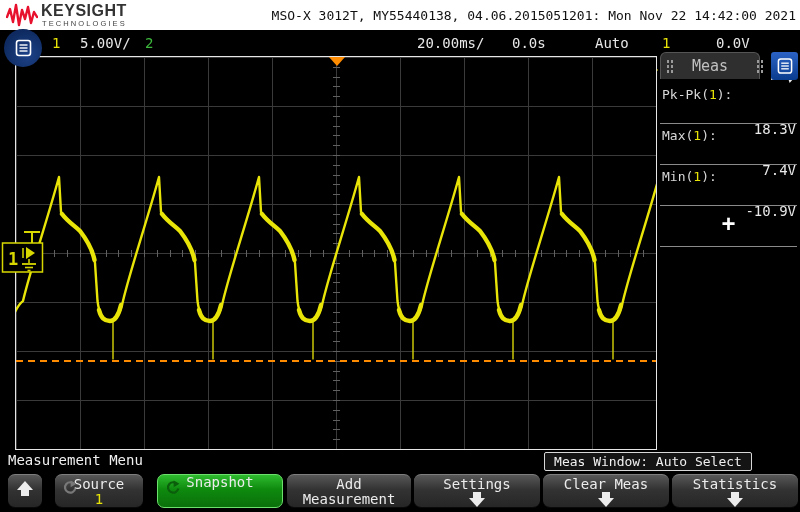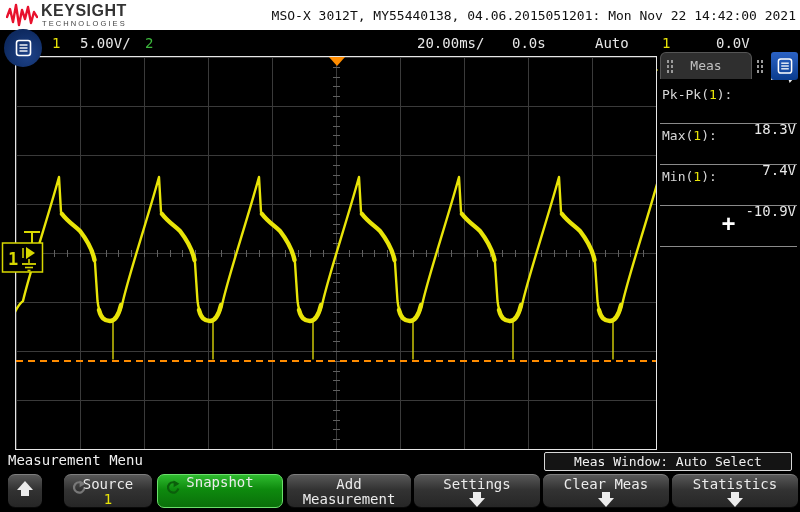--- a/index.html
+++ b/index.html
@@ -32,40 +32,40 @@
           background:
             repeating-linear-gradient(to right,  #3a3a3a 0 1px, transparent 1px 64px),
             repeating-linear-gradient(to bottom, #3a3a3a 0 1px, transparent 1px 49px); }
   .hticks { position:absolute; left:0; top:193px; width:640px; height:7px;
             background:repeating-linear-gradient(to right, #606060 0 1px, transparent 1px 12.8px); }
   .vticks { position:absolute; left:317px; top:0; width:7px; height:392px;
             background:repeating-linear-gradient(to bottom, #606060 0 1px, transparent 1px 9.8px); }
   .wavesvg { position:absolute; left:0; top:0; }
 
   
-  .meas-tab { position:absolute; left:660px; top:52px; width:92px; height:27px;
+  .meas-tab { position:absolute; left:660px; top:52px; width:100px; height:27px;
               background:#2f2f2f; border:1px solid #555; border-bottom:none;
-              border-radius:6px 6px 0 0; color:#c0c0c0; font-size:13px;
+              border-radius:6px 6px 0 0; color:#c0c0c0; font-size:15px;
               text-align:center; line-height:26px; }
   .grip { position:absolute; top:7px; width:7px; height:14px;
           background-image:radial-gradient(#9a9a9a 1px, transparent 1.2px);
           background-size:4px 5px; }
   .blue-btn { position:absolute; width:27px; height:28px; border-radius:3px;
               background:linear-gradient(#2b62c4, #0a3c8e);
               display:flex; align-items:center; justify-content:center; }
   .meas-label { position:absolute; left:662px; font-size:13px; color:#d8d8d8; }
   .meas-value { position:absolute; left:660px; width:136px; text-align:right; font-size:14px; color:#e8e8e8;margin-top:16px; }
   .meas-sep { position:absolute; left:660px; width:137px; height:1px; background:#8a8a8a; }
   .plus-btn { position:absolute; left:660px; top:210px; width:137px; height:30px;
               color:#fff; font-size:24px; font-weight:bold; text-align:center; line-height:28px;
               font-family:"Liberation Sans",sans-serif; }
 
   
   .menu-title { position:absolute; left:8px; top:452px; font-size:14px; color:#f0f0f0; }
-  .meas-window { position:absolute; left:544px; top:452px; width:248px; height:19px;
+  .meas-window { position:absolute; left:544px; top:452px; width:208px; height:19px;
                  border:1px solid #d8d8d8; border-radius:2px; background:#141414;
                  color:#f0f0f0; font-size:13px; text-align:center; line-height:17px; }
   .softkey { position:absolute; top:474px; height:34px; border-radius:7px;
              background:linear-gradient(#585858, #333 45%, #262626);
              border-top:1px solid #7e7e7e; border-bottom:1px solid #0a0a0a;
              color:#ececec; font-size:14px; text-align:center; }
   .softkey.green { background:linear-gradient(#2fbb2f, #0e8a0e 45%, #0a700a);
                    border:1px solid #6cdf6c; }
   .sk-l1 { margin-top:1px; line-height:16px; }
   .sk-l2 { line-height:15px; }
@@ -181,21 +181,21 @@
 <div class="menu-title">Measurement Menu</div>
 <div class="meas-window">Meas Window: Auto Select</div>
 
 <div class="softkey" style="left:8px;width:34px">
   <div class="arrow-up" style="margin-top:6px">
     <span class="tri-up"></span>
       <span class="stem"></span>
   </div>
 </div>
 
-<div class="softkey" style="left:64px;width:88px">
+<div class="softkey" style="left:55px;width:88px">
   <svg class="cycle" width="15" height="15" viewBox="0 0 15 15">
     <path d="M12.5,4.5 A5.2,5.2 0 1 0 13.3,8.6" fill="none" stroke="#787878" stroke-width="2.2"></path>
     <polygon points="8.6,0.5 14.4,3.8 8.6,7.2" fill="#787878"></polygon>
   </svg>
   <div class="sk-l1">Source</div>
   <div class="sk-l2 yel">1</div>
 </div>
 
 <div class="softkey green" style="left:157px;width:126px">
   <svg class="cycle" width="15" height="15" viewBox="0 0 15 15">

